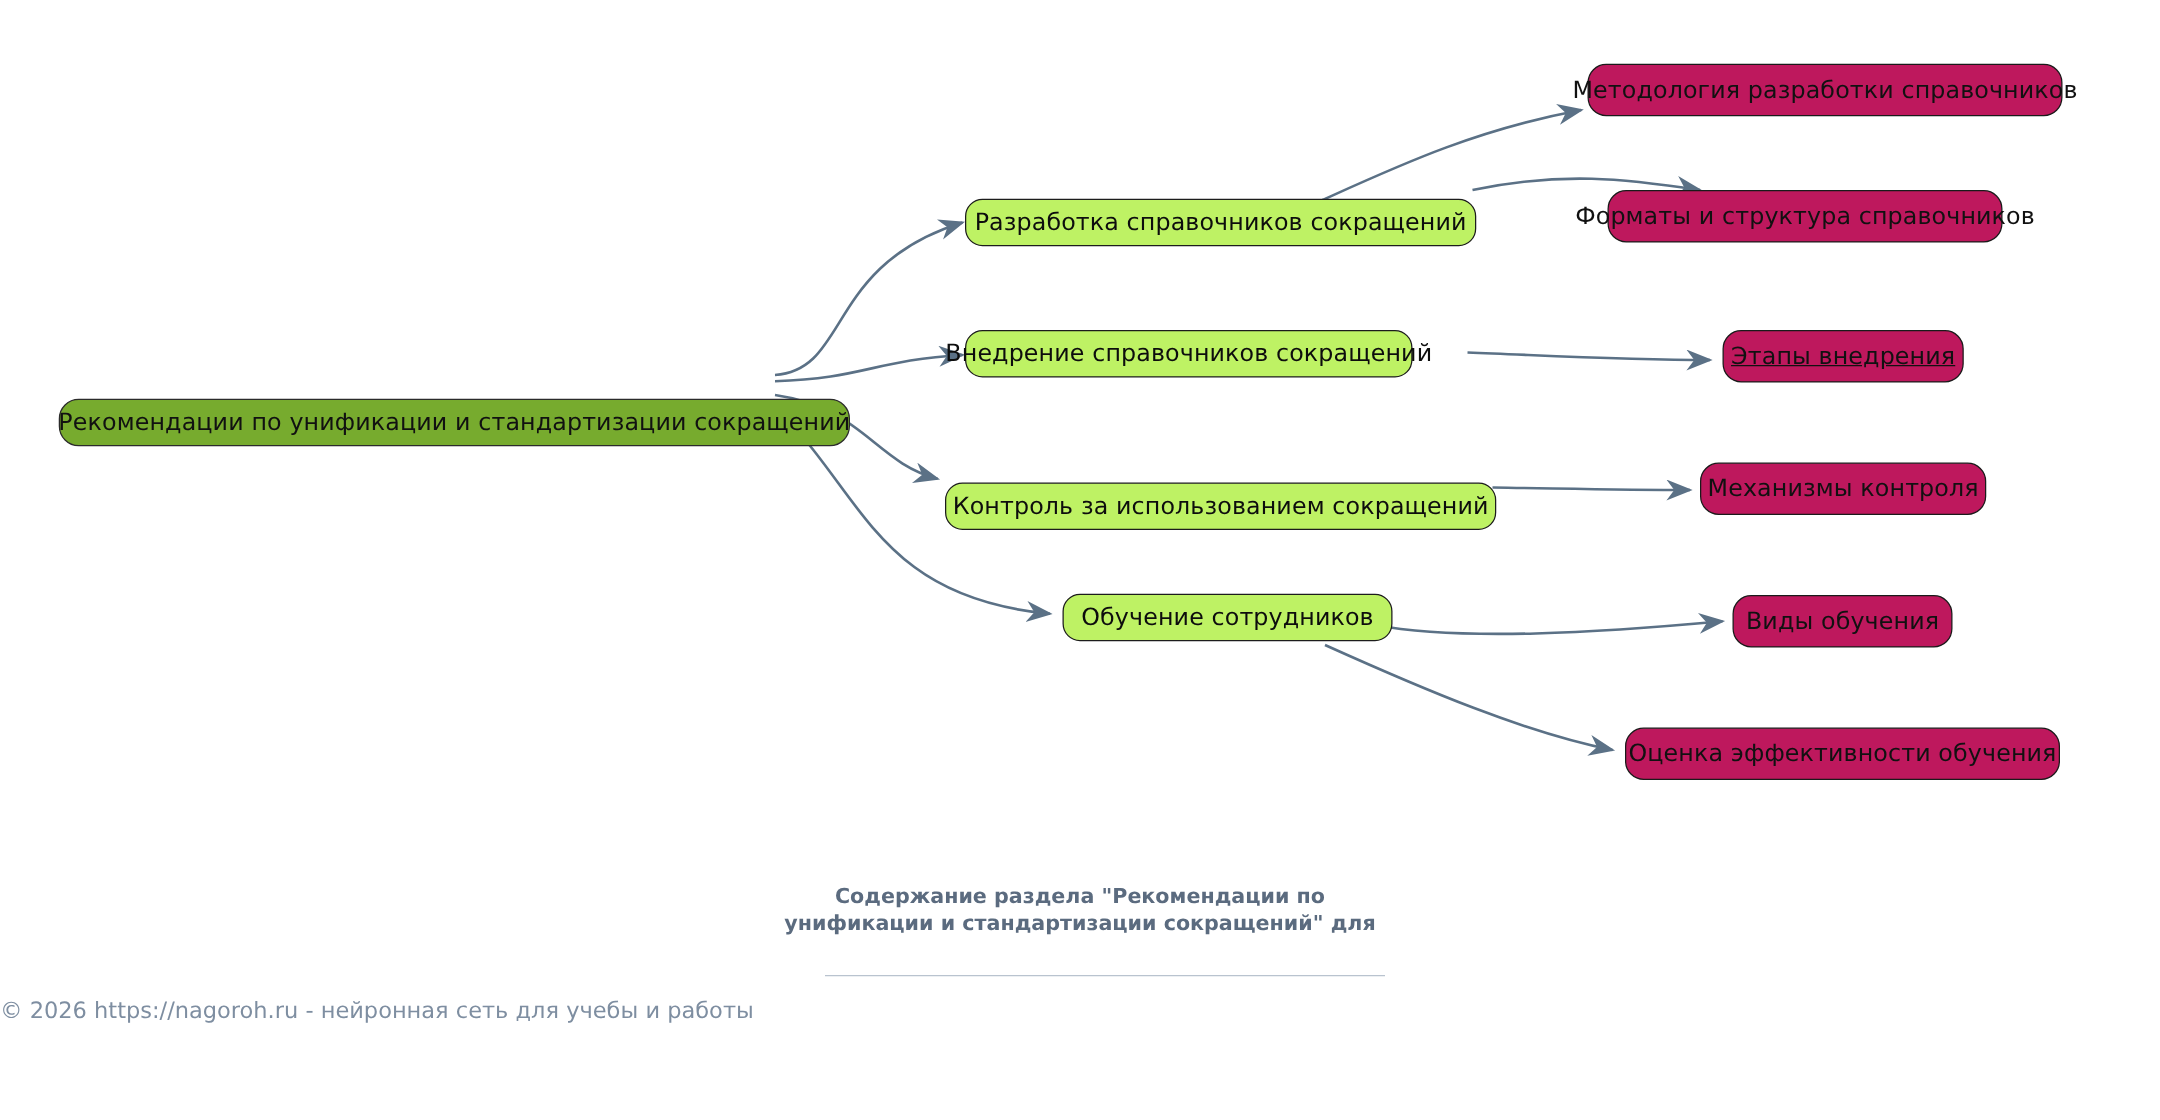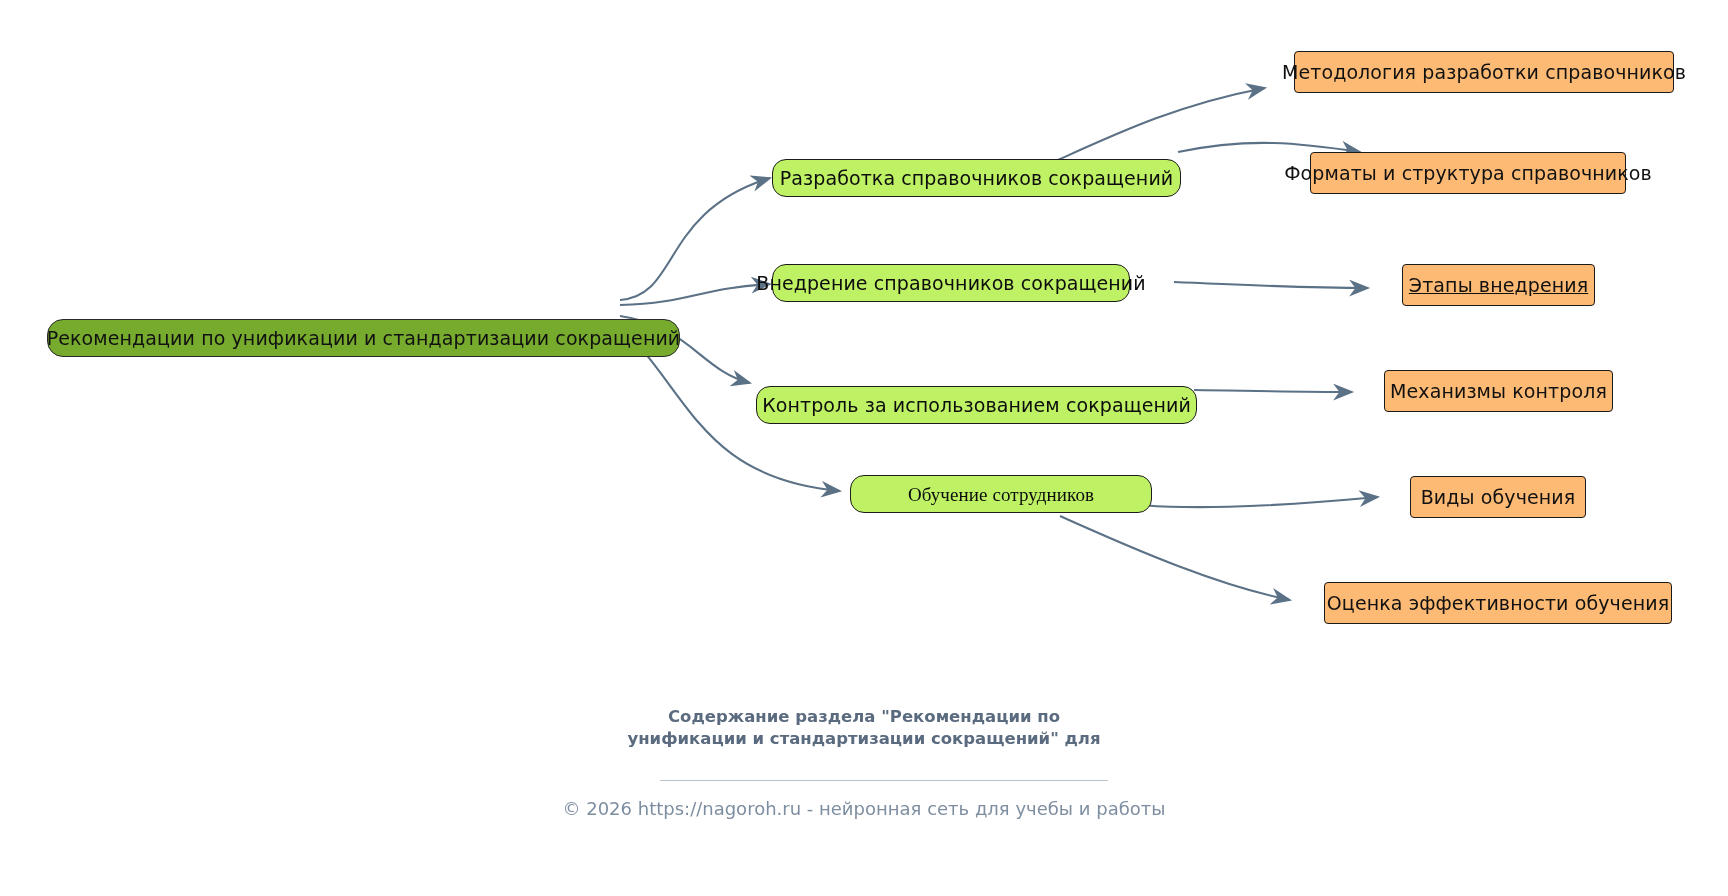--- a/index.html
+++ b/index.html
@@ -43,26 +43,25 @@
     padding: 16px 16px;
   }
   .node-branch {
     background: #bef264;
     border: 1.6px solid #1c1c1c;
     border-radius: 14px;
     padding: 0 16px;
     color: #0d0d0d;
   }
   .node-leaf {
-    background: #fdba74;
+    background: #be185d;
     border: 1.7px solid #1a1a1a;
-    border-radius: 4px;
+    border-radius: 15px;
     padding: 0 16px;
     color: #111111;
-    margin-left: 24px;
   }
   #caption {
     position: absolute;
     left: 0;
     top: 706px;
     width: 1728px;
     text-align: center;
     color: #5b6b7f;
     font-weight: bold;
     font-size: 16.5px;
@@ -77,21 +76,21 @@
     top: 780px;
     width: 448px;
     height: 0;
     border-top: 1.3px solid #b9c3cf;
   }
   #footer {
     position: absolute;
     left: 0;
     top: 798px;
     width: 1728px;
-    text-align: center;
+    text-align: left;
     color: #7e8ea1;
     font-size: 18px;
   }
 </style>
 </head>
 <body>
 
 <div id="page">
 
   <svg id="edges" viewBox="0 0 1728 896" xmlns="http://www.w3.org/2000/svg">
@@ -123,21 +122,21 @@
   </div>
 
   <div class="node node-branch" style="left:772px; top:264px; width:358px; height:38px;">
     <span>Внедрение справочников сокращений</span>
   </div>
 
   <div class="node node-branch" style="left:756px; top:386px; width:441px; height:38px;">
     <span>Контроль за использованием сокращений</span>
   </div>
 
-  <div class="node node-branch" style="left:850px; top:475px; width:302px; height:38px;font-family:Liberation Serif, serif;">
+  <div class="node node-branch" style="left:850px; top:475px; width:264px; height:38px;">
     <span>Обучение сотрудников</span>
   </div>
 
   <div class="node node-leaf" style="left:1270px; top:51px; width:380px; height:42px;">
     <span>Методология разработки справочников</span>
   </div>
 
   <div class="node node-leaf" style="left:1286px; top:152px; width:316px; height:42px;">
     <span>Форматы и структура справочников</span>
   </div>

